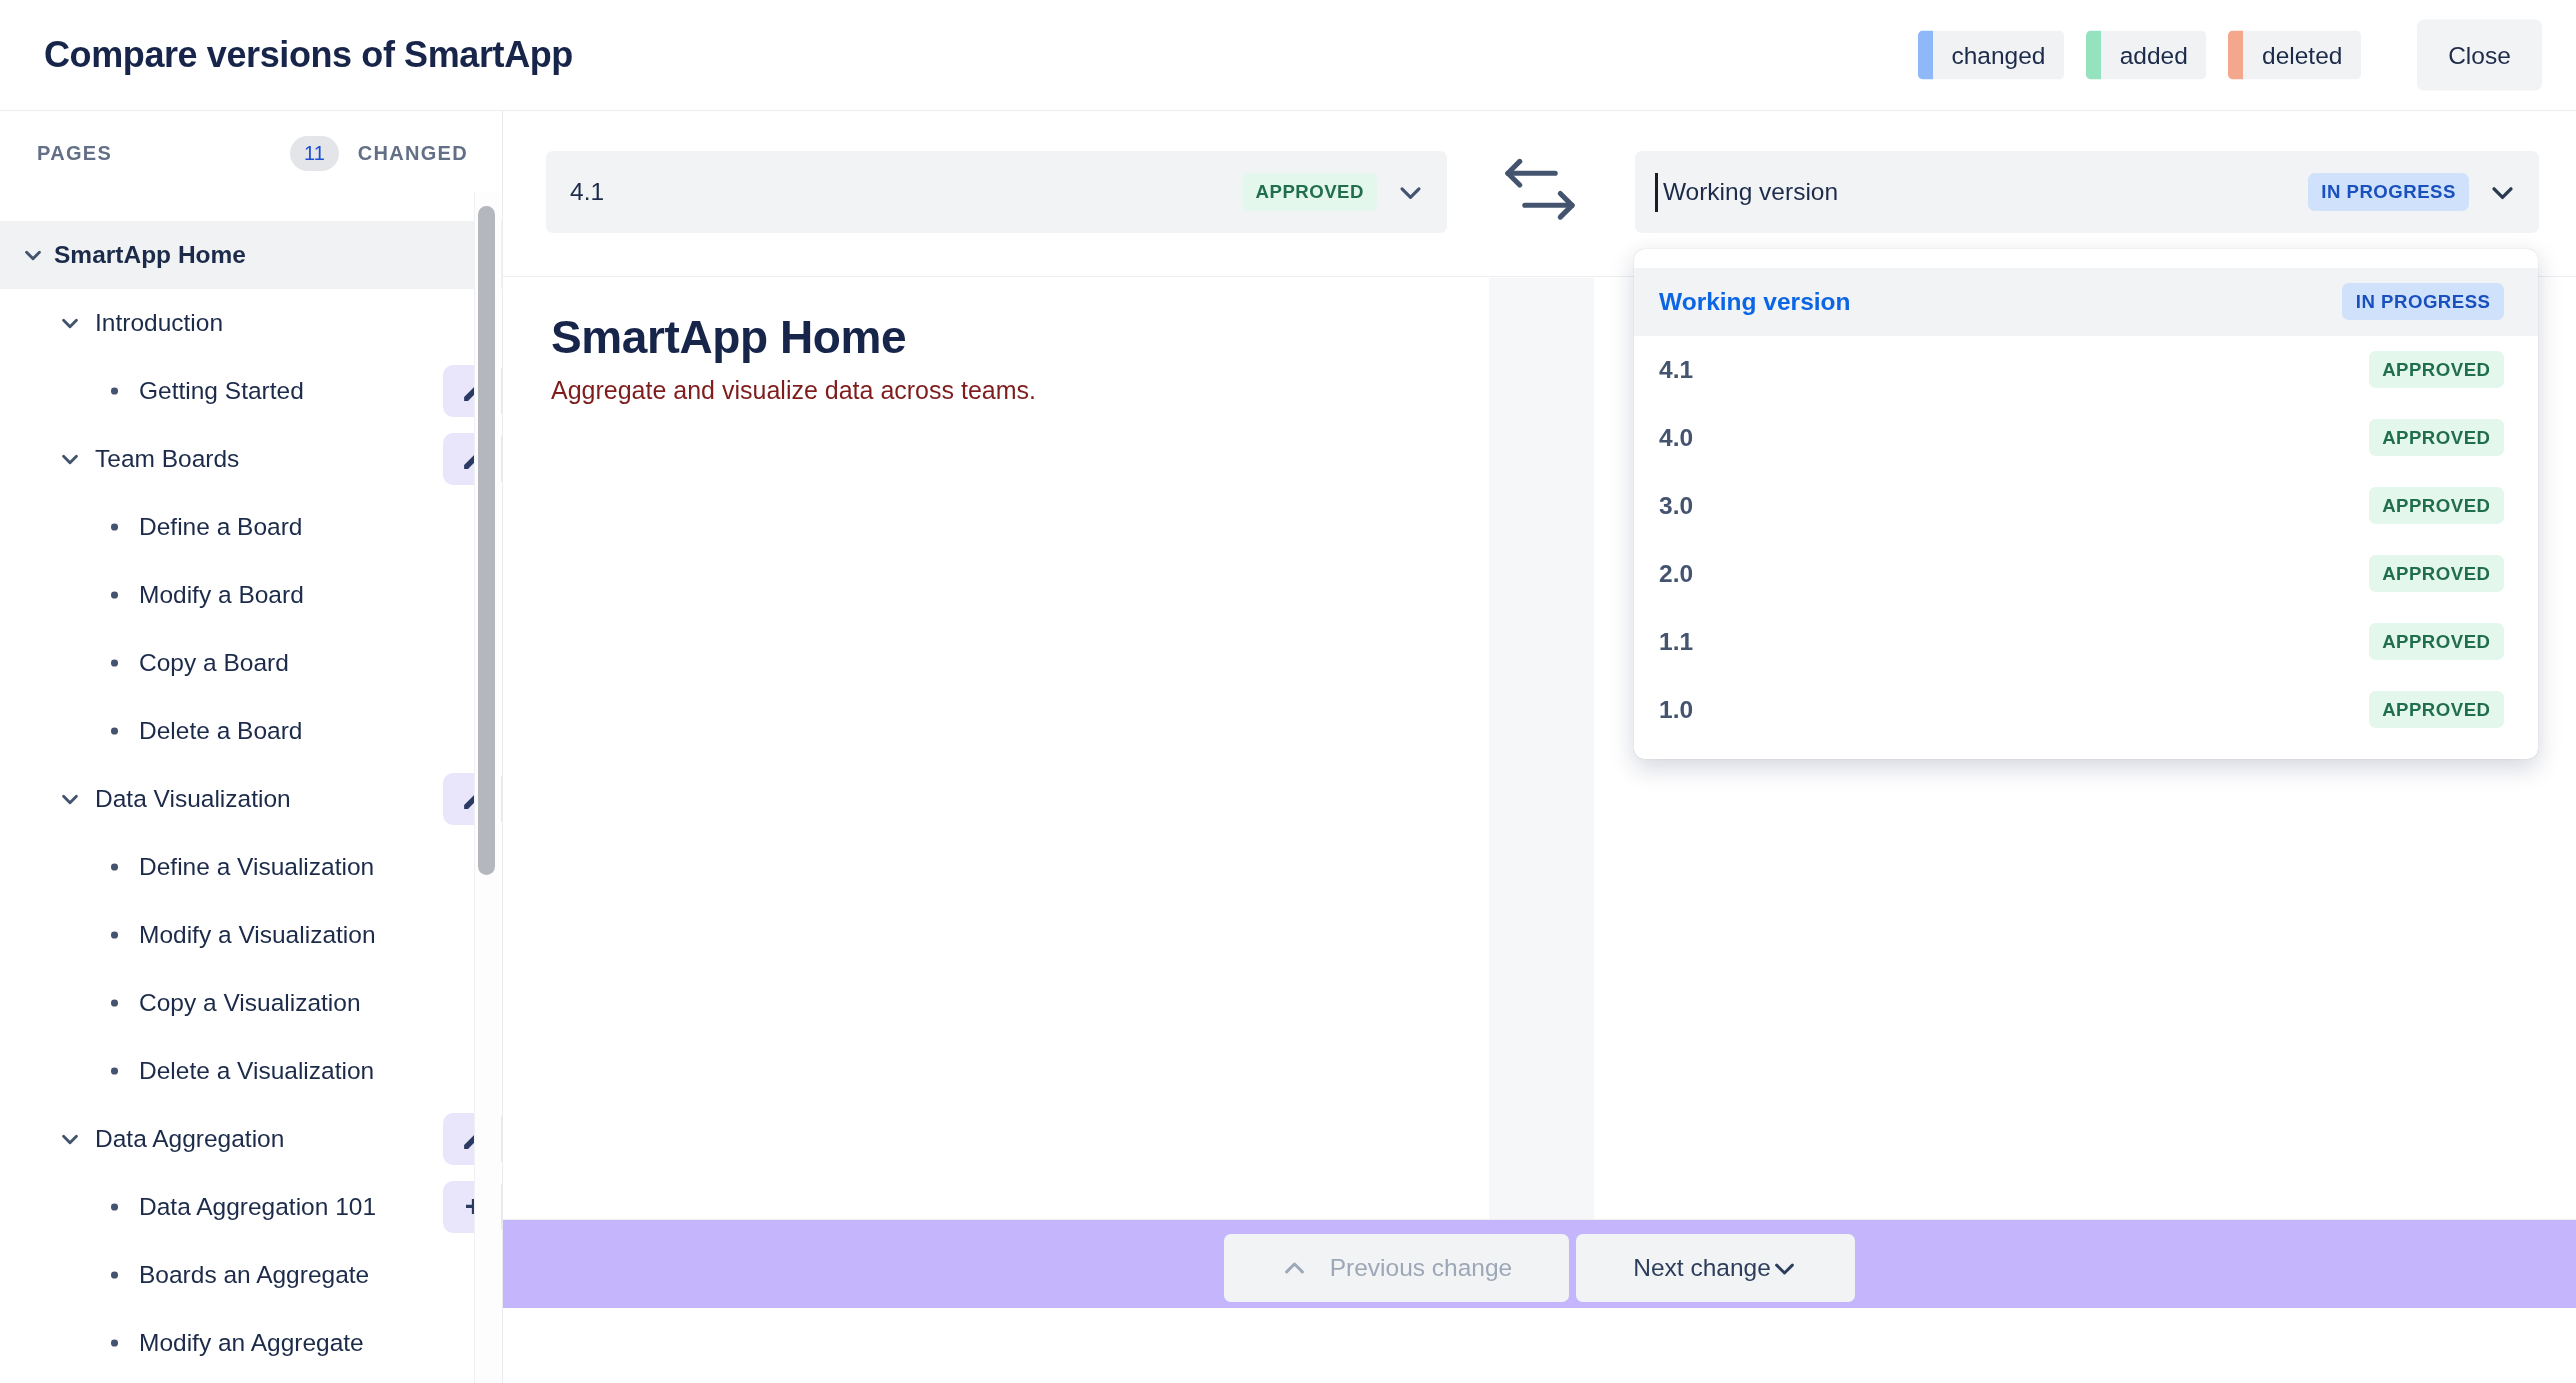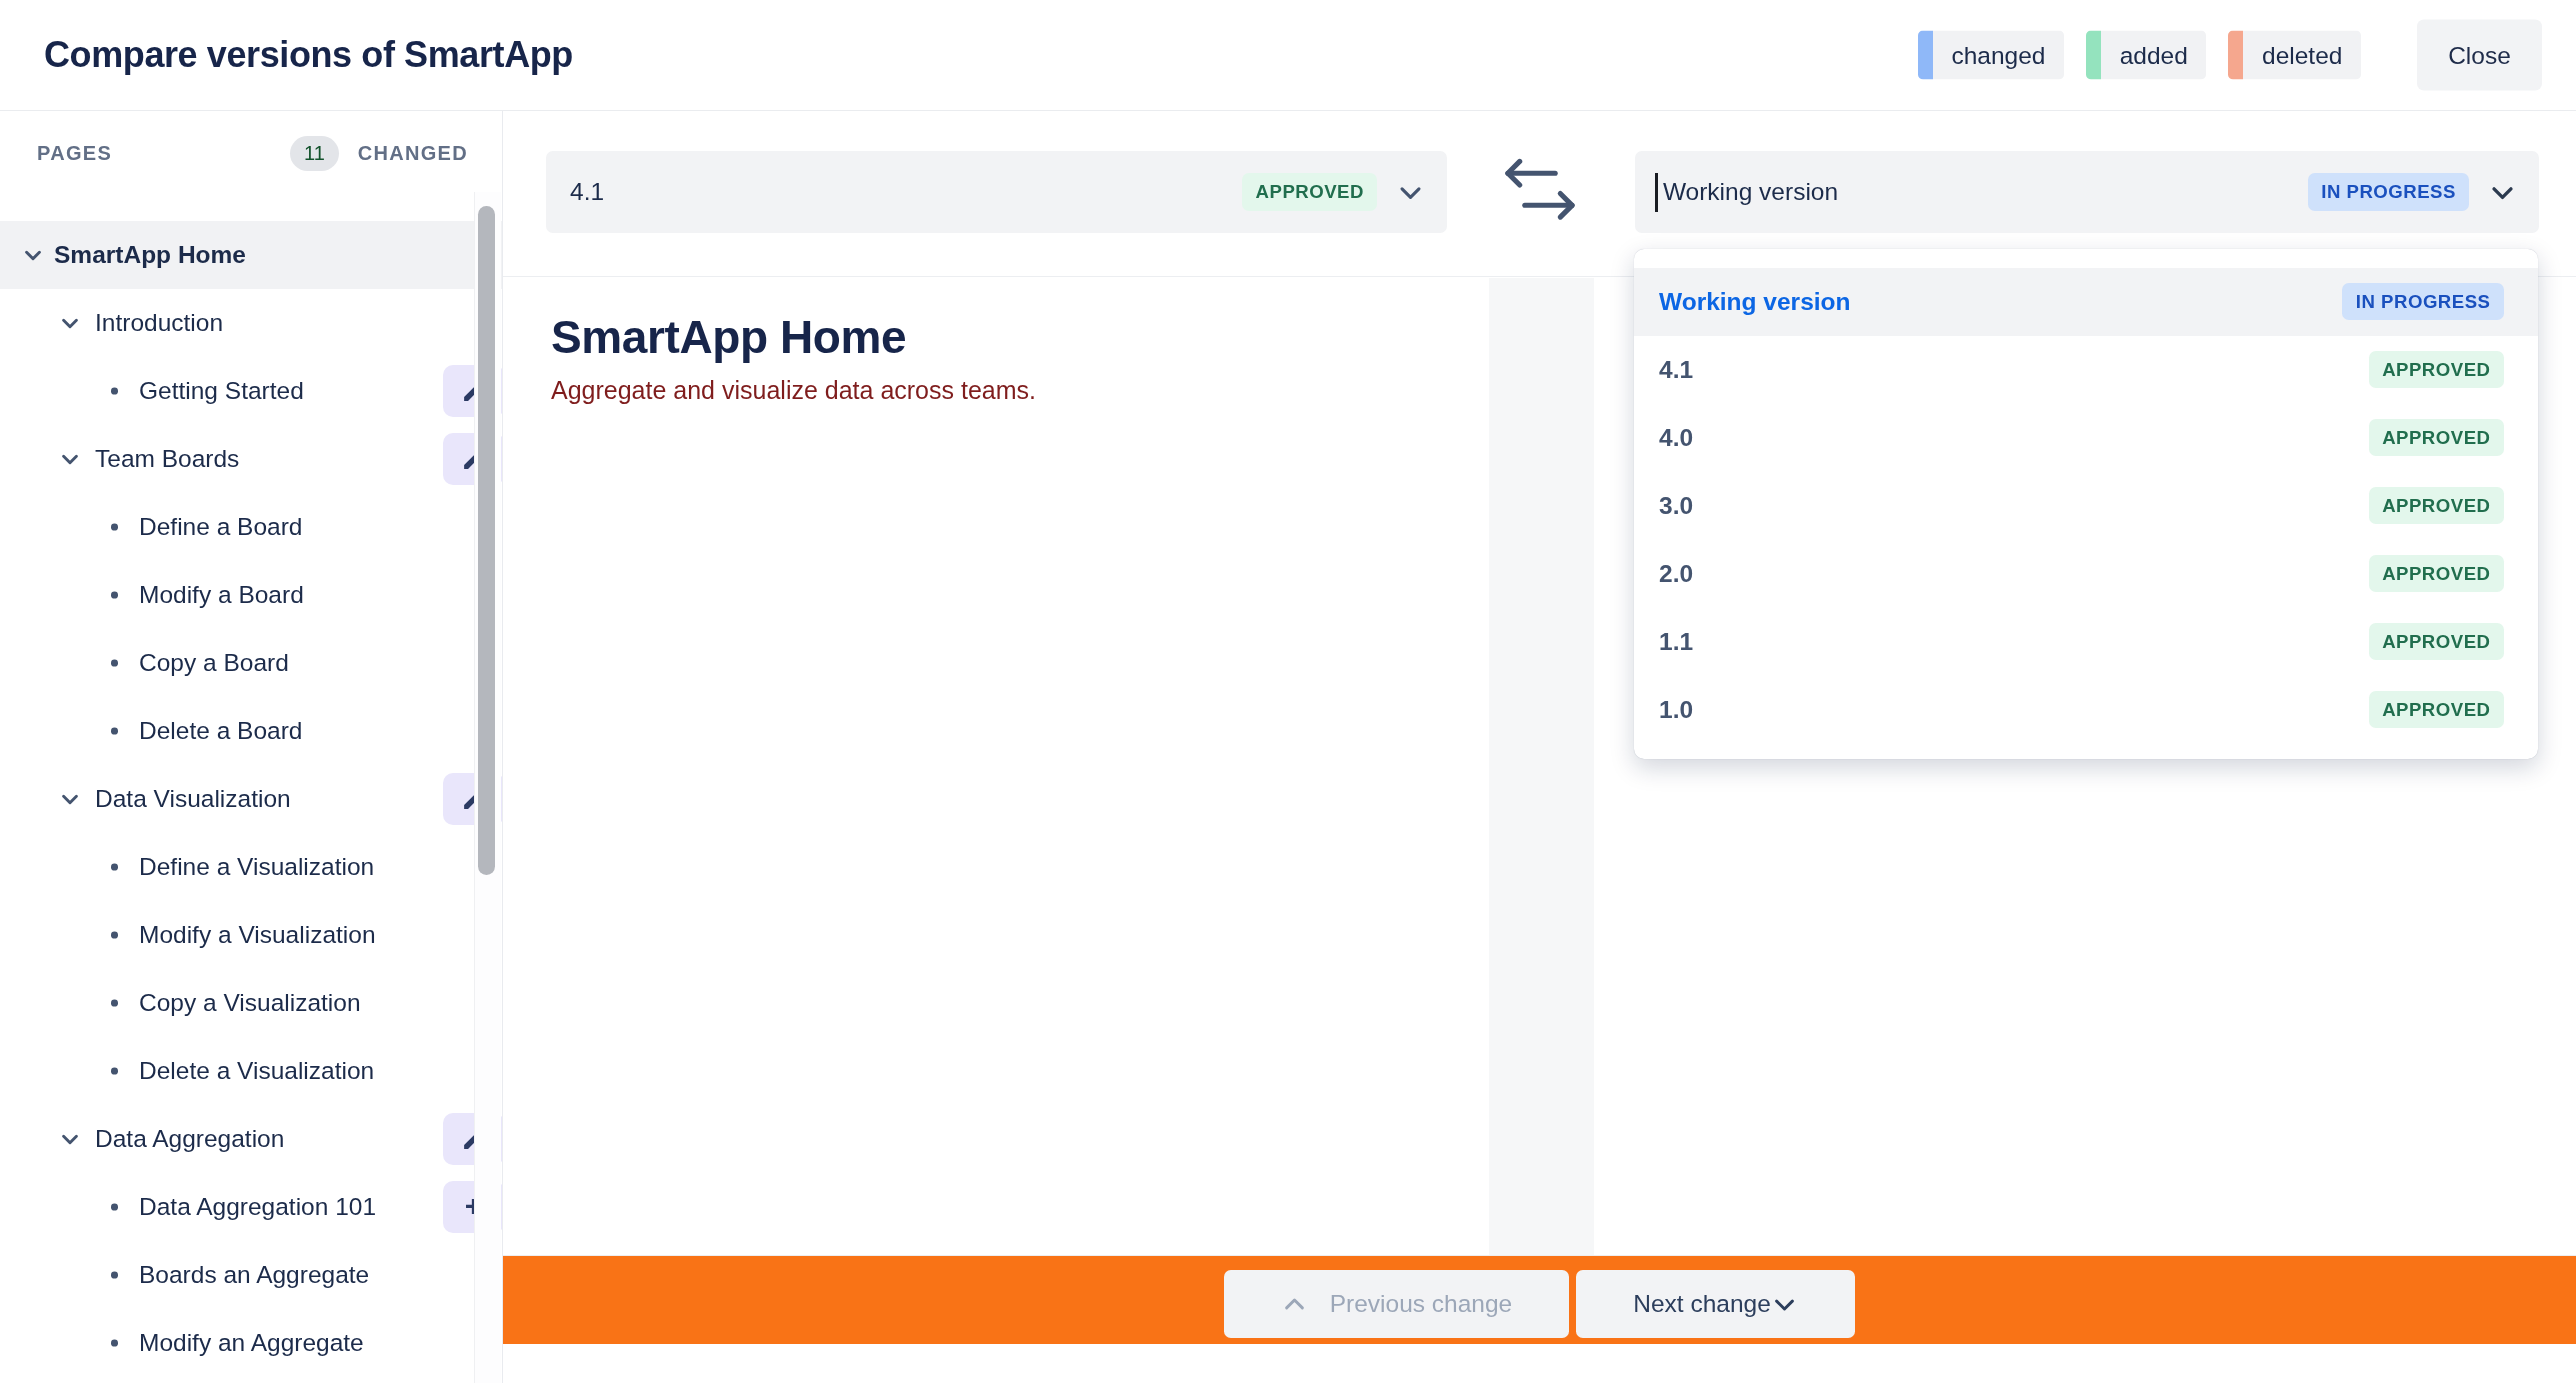--- a/index.html
+++ b/index.html
@@ -27,21 +27,21 @@
                border:none; border-radius:6.8px; font-size:24.5px; font-weight:500;
                color:#1E2B49; cursor:pointer; font-family:inherit; }
 
   
   .sidebar { position:absolute; left:0; top:111px; width:503px; height:1273px;
              background:#fff; border-right:1.7px solid #E9EBEF; overflow:hidden; }
   .pages-header { position:absolute; left:0; top:0; width:100%; height:84px;
                   display:flex; align-items:center; padding:0 34px 0 37px; }
   .pages-label { font-size:20px; font-weight:700; color:#626F86; letter-spacing:1.3px; }
   .pages-right { margin-left:auto; display:flex; align-items:center; }
-  .count-pill { background:#E3E5E9; color:#14532d; font-size:20px; font-weight:500;
+  .count-pill { background:#E3E5E9; color:#1d4ed8; font-size:20px; font-weight:500;
                 border-radius:22px; padding:6px 14.4px;text-align:right; }
   .changed-label { margin-left:18.6px; font-size:20px; font-weight:700; color:#626F86;
                    letter-spacing:1.3px; }
   .tree { position:absolute; left:0; top:110px; width:100%; }
   .tree-row { position:relative; height:68px; display:flex; align-items:center; }
   .tree-row.selected { background:#F1F2F4; }
   .tree-label { font-size:24.5px; font-weight:500; color:#1C2B4A; white-space:nowrap; }
   .twisty { position:absolute; top:50%; transform:translateY(-50%); }
   .lv0 .twisty { left:22px; } .lv0 .tree-label { margin-left:54px; font-weight:700; }
   .lv1 .twisty { left:59px; } .lv1 .tree-label { margin-left:95px; }
@@ -78,22 +78,22 @@
   
   .content { position:absolute; left:503px; top:278px; width:2073px; height:1017px; }
   .pane-left { position:absolute; left:0; top:0; width:986px; height:100%; background:#fff; }
   .pane-gutter { position:absolute; left:986px; top:0; width:106px; height:100%; background:#F6F7F8; }
   .pane-right { position:absolute; left:1091px; top:0; width:982px; height:100%; background:#fff; }
   .page-title { position:absolute; left:48px; top:32px; font-size:46px; font-weight:700;
                 color:#17254A; letter-spacing:-0.4px; }
   .page-subtitle { position:absolute; left:48px; top:98px; font-size:25px; color:#7f1d1d; }
 
   
-  .footer { position:absolute; left:503px; top:1255px; width:2073px; height:89px;
-            background:#f97316; border-top:1.7px solid #ECEEF1; }
+  .footer { position:absolute; left:503px; top:1219px; width:2073px; height:89px;
+            background:#c4b5fd; border-top:1.7px solid #ECEEF1; }
   .footer-btn { position:absolute; top:14.4px; height:68px; border:none; border-radius:6.8px;
                 background:#F2F3F5; display:flex; align-items:center; justify-content:center;
                 font-family:inherit; font-size:24.5px; font-weight:500; cursor:pointer; }
   .prev-btn { left:721px; width:345px; color:#9CA7B8; gap:22px; }
   .next-btn { left:1073px; width:279px; color:#2C3E5C; gap:0; }
 
   
   .dropdown { position:absolute; left:1634px; top:249px; width:904px; height:510px;
               background:#fff; border-radius:10px; padding:18.6px 0;
               box-shadow:0 0 0.8px rgba(9,30,66,.31), 0 8.4px 24px rgba(9,30,66,.18); z-index:10; }

